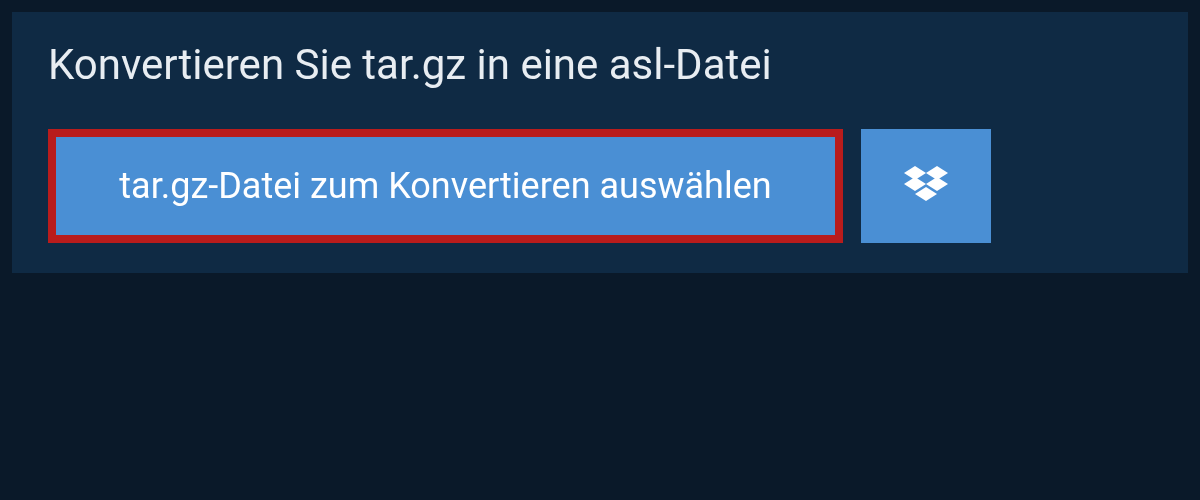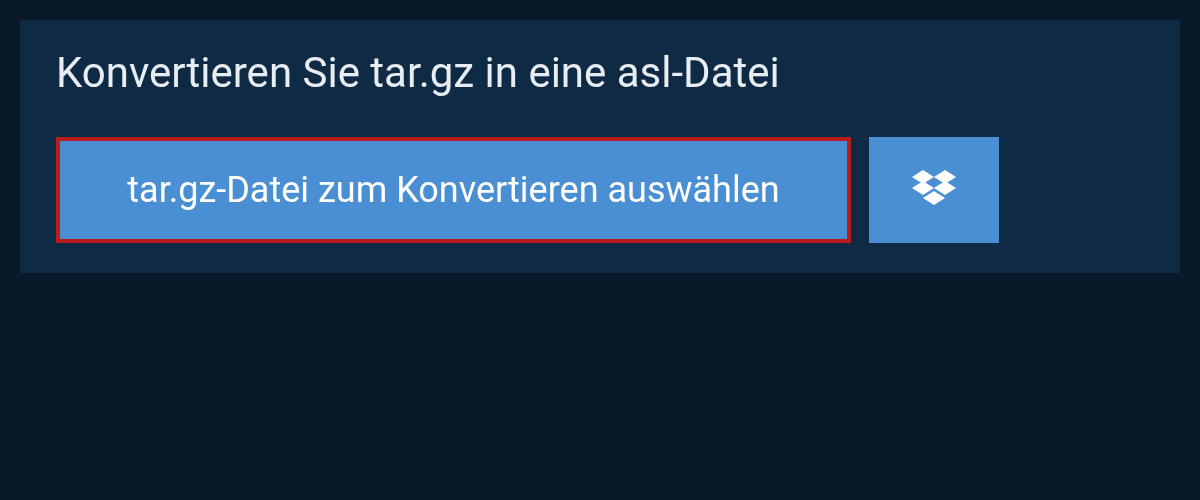--- a/index.html
+++ b/index.html
@@ -9,38 +9,38 @@
     }
     body {
       width: 1200px;
       height: 500px;
       background: #0a1929;
       font-family: -apple-system, BlinkMacSystemFont, "Segoe UI", Roboto, Helvetica, Arial, sans-serif;
       overflow: hidden;
     }
     .container {
       background: #0f2a44;
-      margin: 20px;
+      margin: 12px;
       padding-bottom: 30px;
     }
     .heading {
       color: #e8edf2;
       font-size: 42px;
       font-weight: 400;
       padding: 28px 36px 40px 36px;
     }
     .button-row {
       display: flex;
       gap: 18px;
       padding: 0 36px;
       align-items: stretch;
     }
     .select-file-button {
       background: #4a8fd4;
-      border: 4px solid #b91c1c;
+      border: 8px solid #b91c1c;
       color: #ffffff;
       font-size: 36px;
       font-weight: 400;
       padding: 28px 40px;
       flex: 1;
       text-align: center;
       cursor: pointer;
       display: flex;
       align-items: center;
       justify-content: center;

